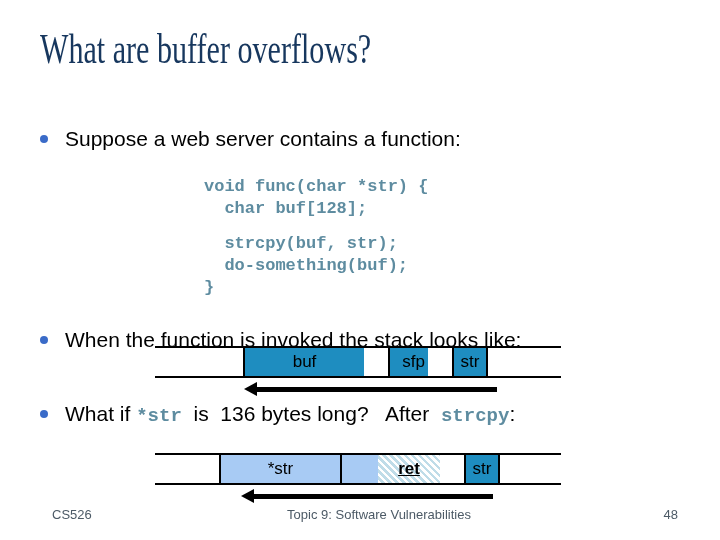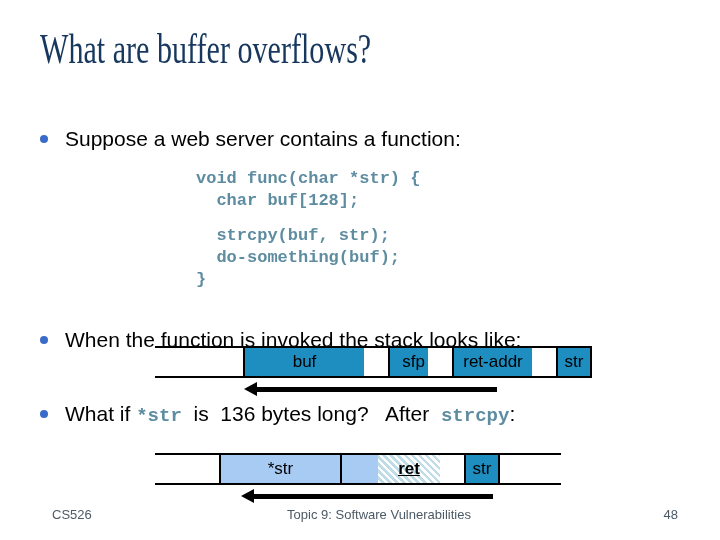--- a/index.html
+++ b/index.html
@@ -23,21 +23,21 @@
   .dot {
     width:8px; height:8px; border-radius:50%;
     background:#3A6BC8; margin-top:8px; margin-right:17px; flex:none;
   }
   .bullet-text { font-size:21px; color:#000; white-space:pre-wrap; }
   #bullet1 { top:127px; }
   #bullet2 { top:290px;margin-top:38px; }
   #bullet3 { top:402px; }
 
   pre.code {
-    position:absolute; left:188px; margin:8px;
+    position:absolute; left:188px; margin:16px;
     font-family:"Liberation Mono", monospace; font-weight:bold;
     font-size:17px; line-height:22px; color:#5E8CA0;
   }
   #code-block-1 { top:160px; }
   #code-block-2 { top:217px; }
 
   .code-inline {
     font-family:"Liberation Mono", monospace; font-weight:bold;
     font-size:19px; color:#5E8CA0;
   }
@@ -102,21 +102,20 @@
 
 <div class="bullet" id="bullet2">
   <span class="dot"></span>
   <span class="bullet-text">When the function is invoked the stack looks like:</span>
 </div>
 
 <div class="band" id="stack-before-band">
   <div class="cellrow">
     <div class="cell teal w-buf">buf</div>
     <div class="cell teal w-sfp">sfp</div>
-    <div class="cell teal w-ret">ret-addr</div>
     <div class="cell teal w-str last">str</div>
   </div>
 </div>
 <div class="arrow" id="arrow-before">
   <span class="arrow-head"></span>
   <span class="arrow-shaft"></span>
 </div>
 
 <div class="bullet" id="bullet3">
   <span class="dot"></span>

